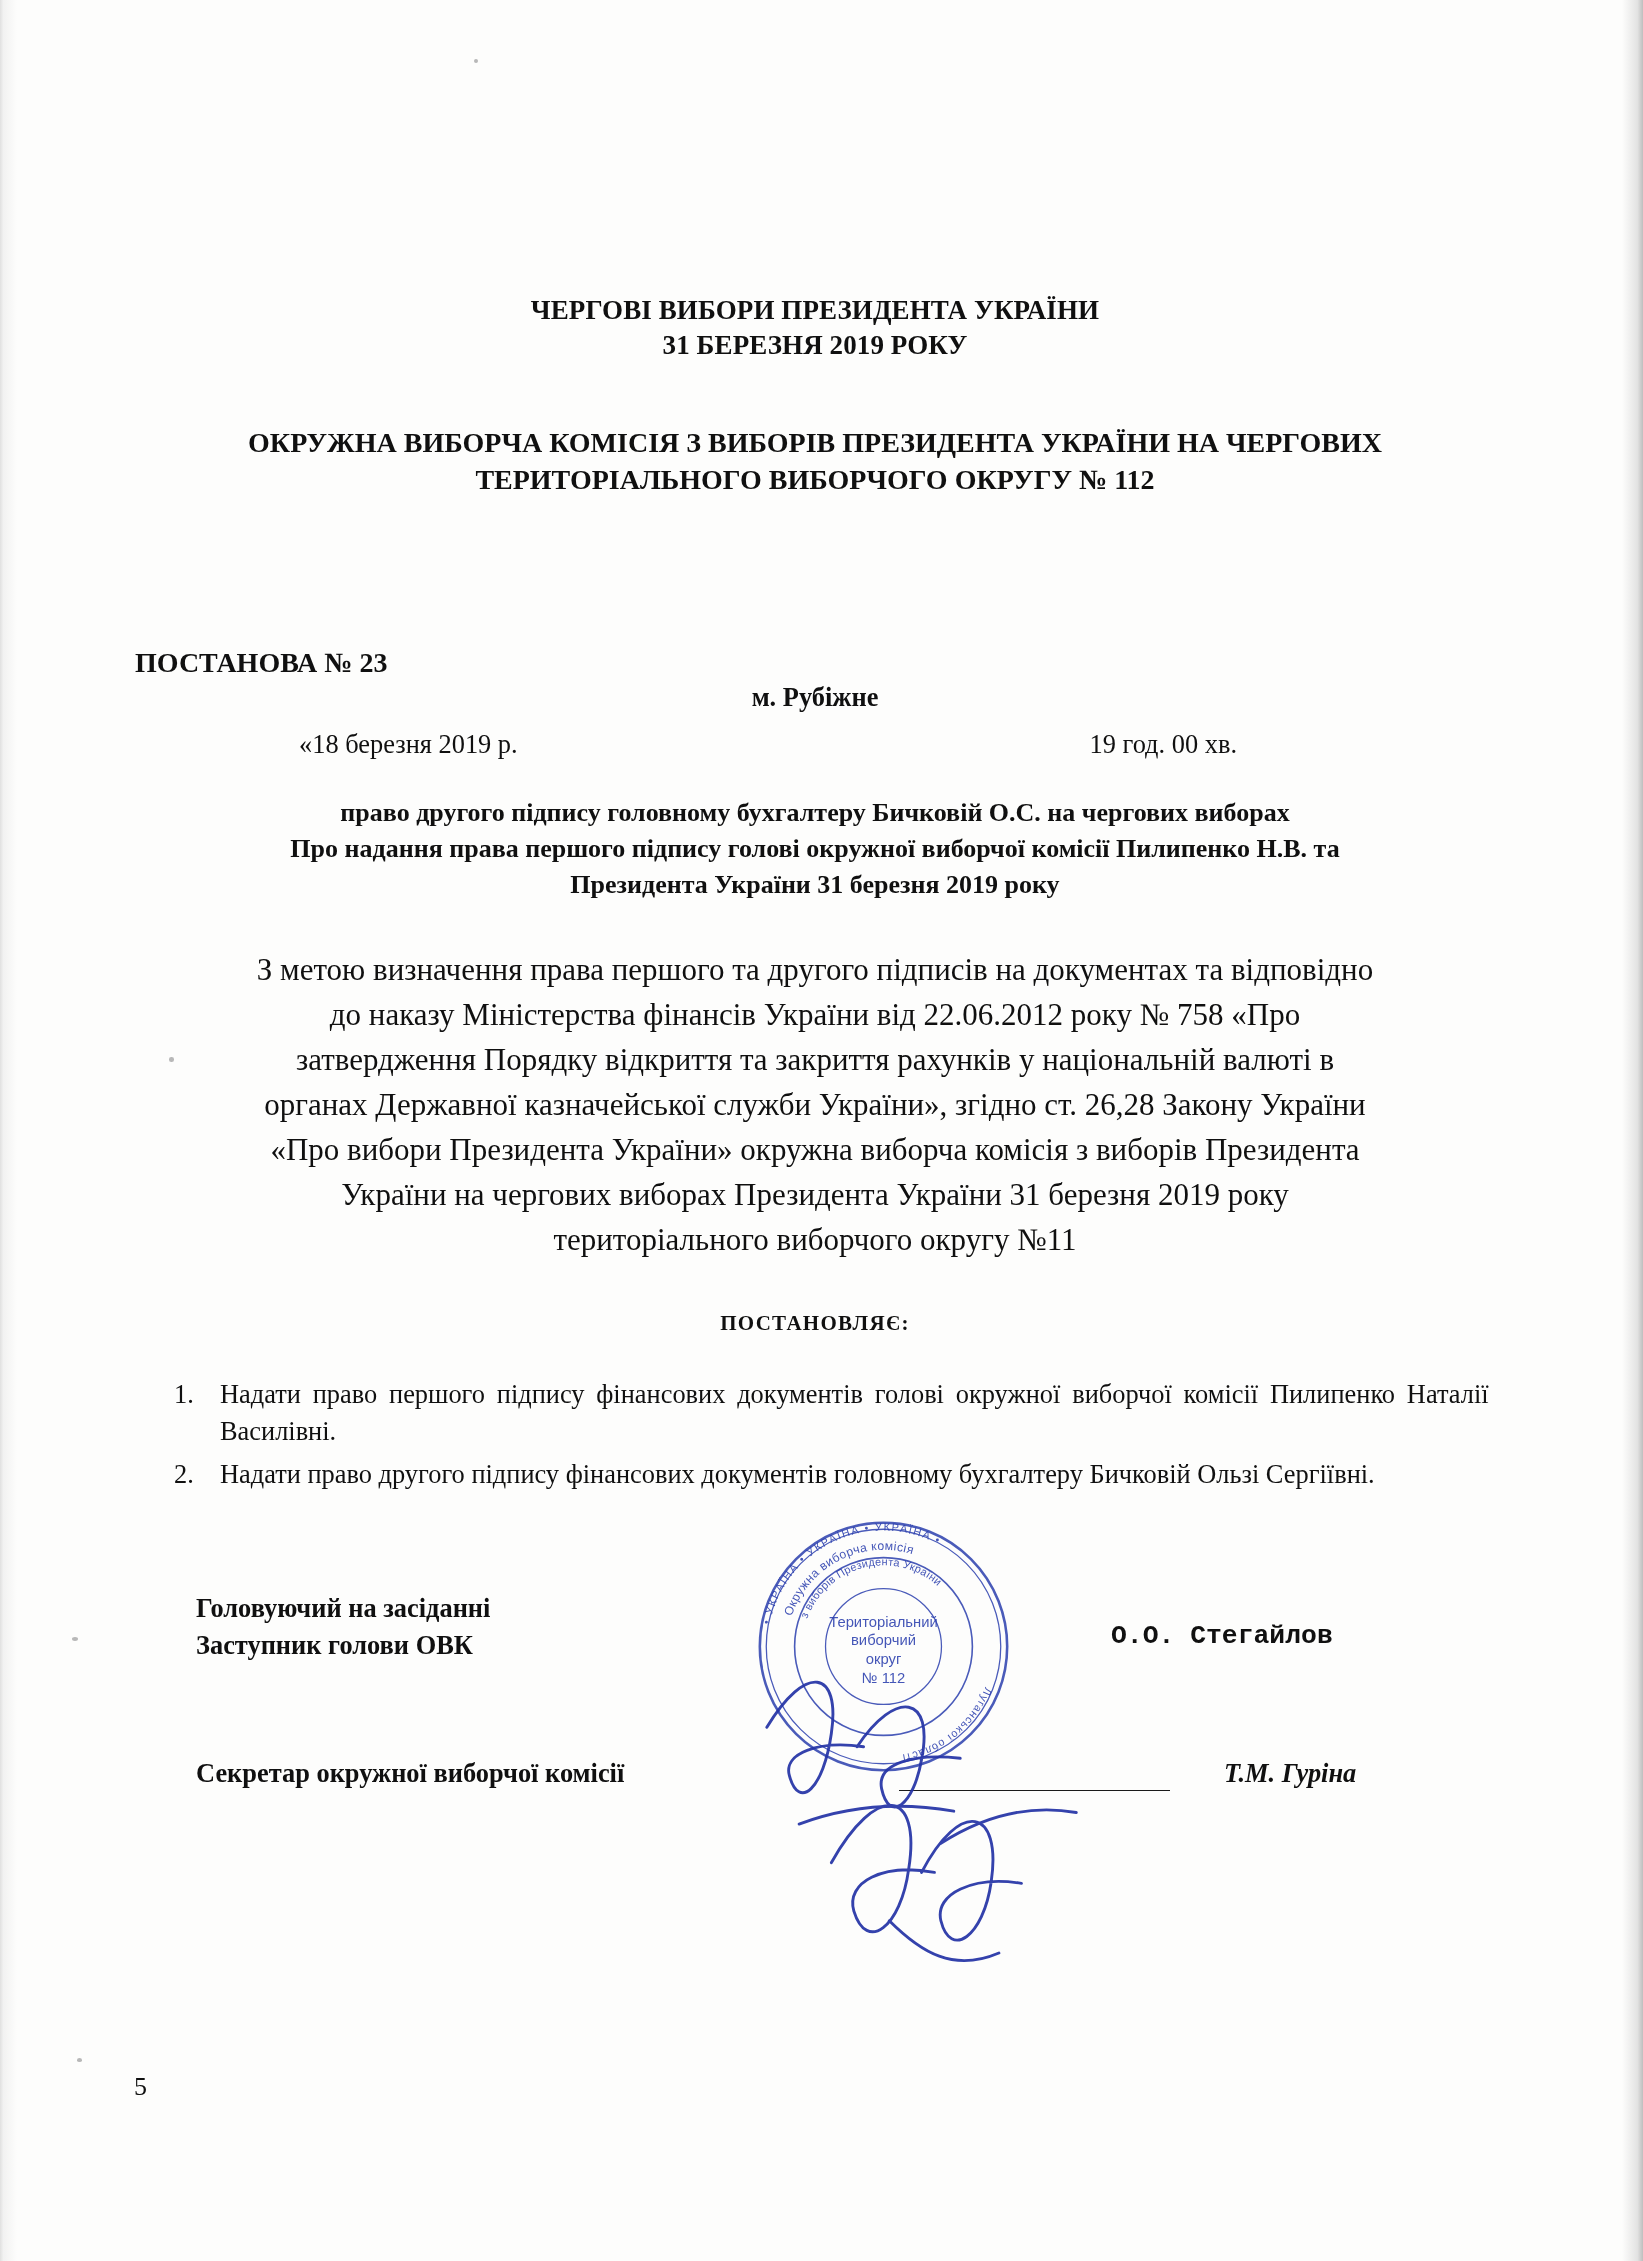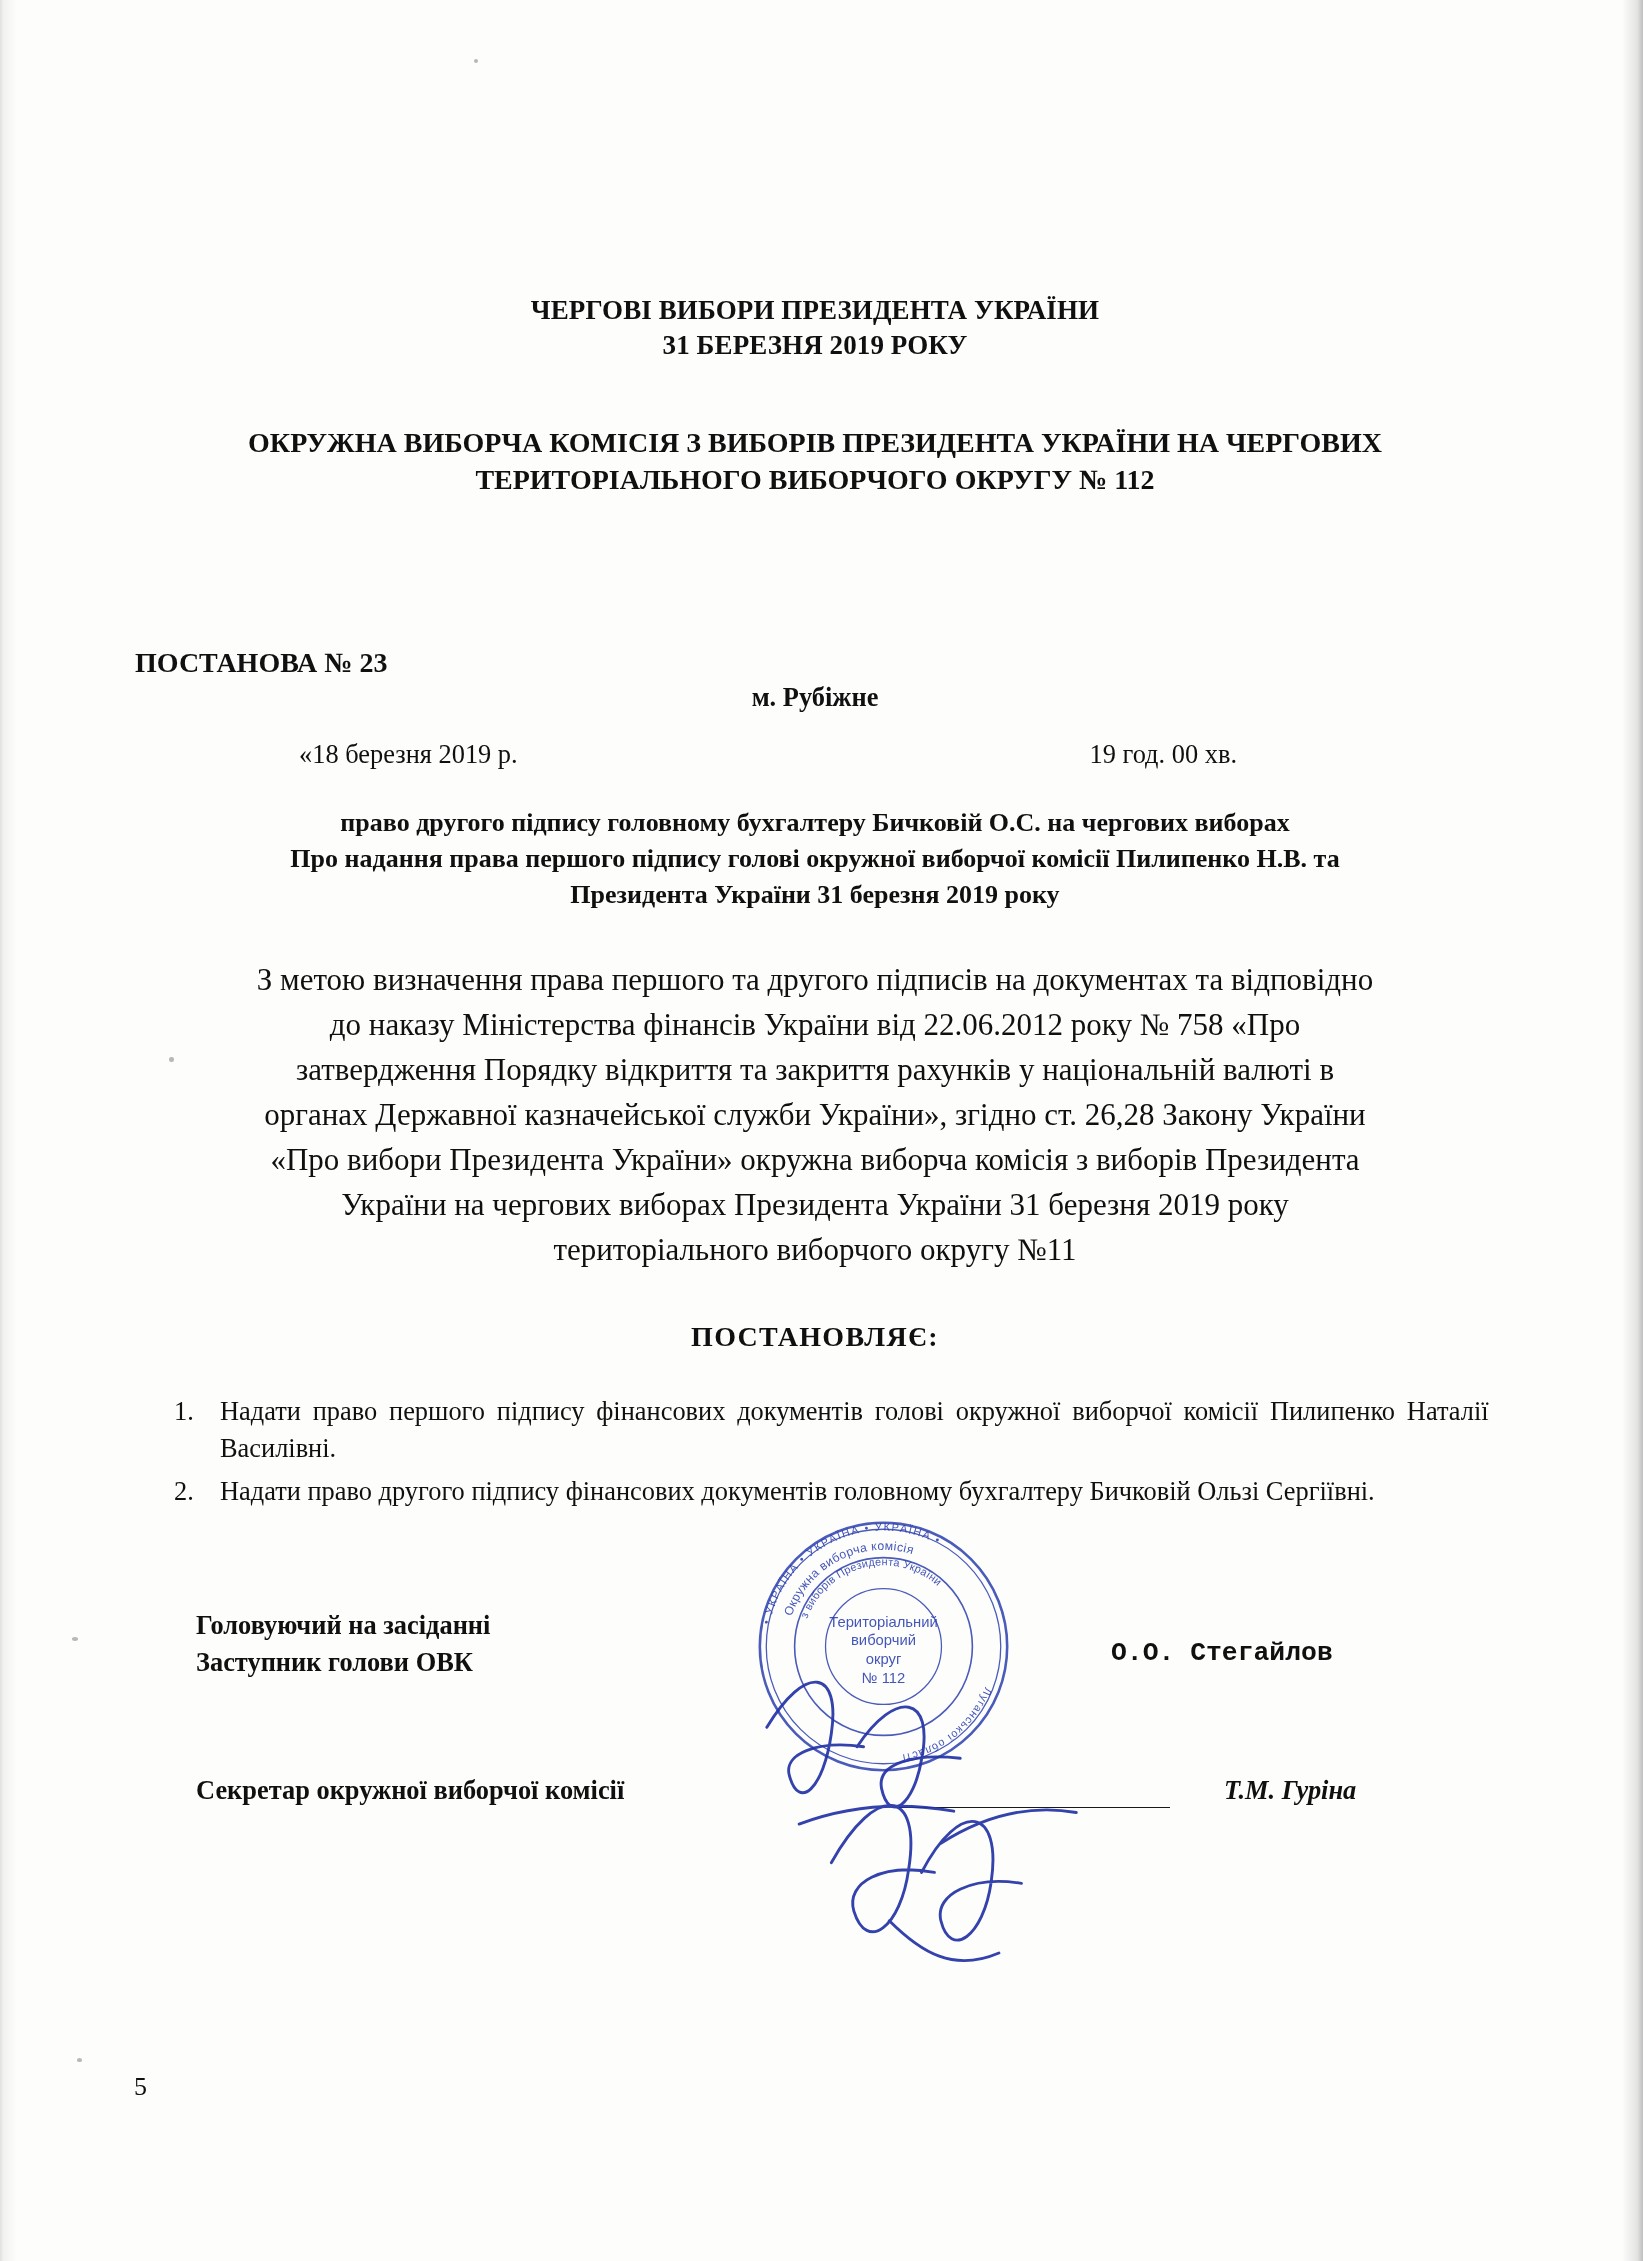--- a/index.html
+++ b/index.html
@@ -78,21 +78,21 @@
     font-size: 28px;
   }
   .city {
     margin-top: 3.9px;
     text-align: center;
     font-weight: bold;
     font-size: 26.4px;
   }
 
   .date-row {
-    margin-top: 26px;
+    margin-top: 16px;
     position: relative;
     height: 36px;
     font-size: 26.4px;
   }
   .date-left {
     position: absolute;
     left: 164px;
     top: 0;
   }
   .date-right {
@@ -116,21 +116,21 @@
     font-size: 31px;
     line-height: 1.45;
     padding: 0 13px;
   }
   .body-par div { white-space: nowrap; }
 
   .resolve {
     margin-top: 48px;
     text-align: center;
     font-weight: bold;
-    font-size: 28px;
+    font-size: 21px;
     letter-spacing: 1.3px;
   }
 
   .items {
     margin-top: 40px;
     padding-left: 39px;
     padding-right: 6.4px;
     font-size: 26.4px;
     line-height: 1.42;
   }

